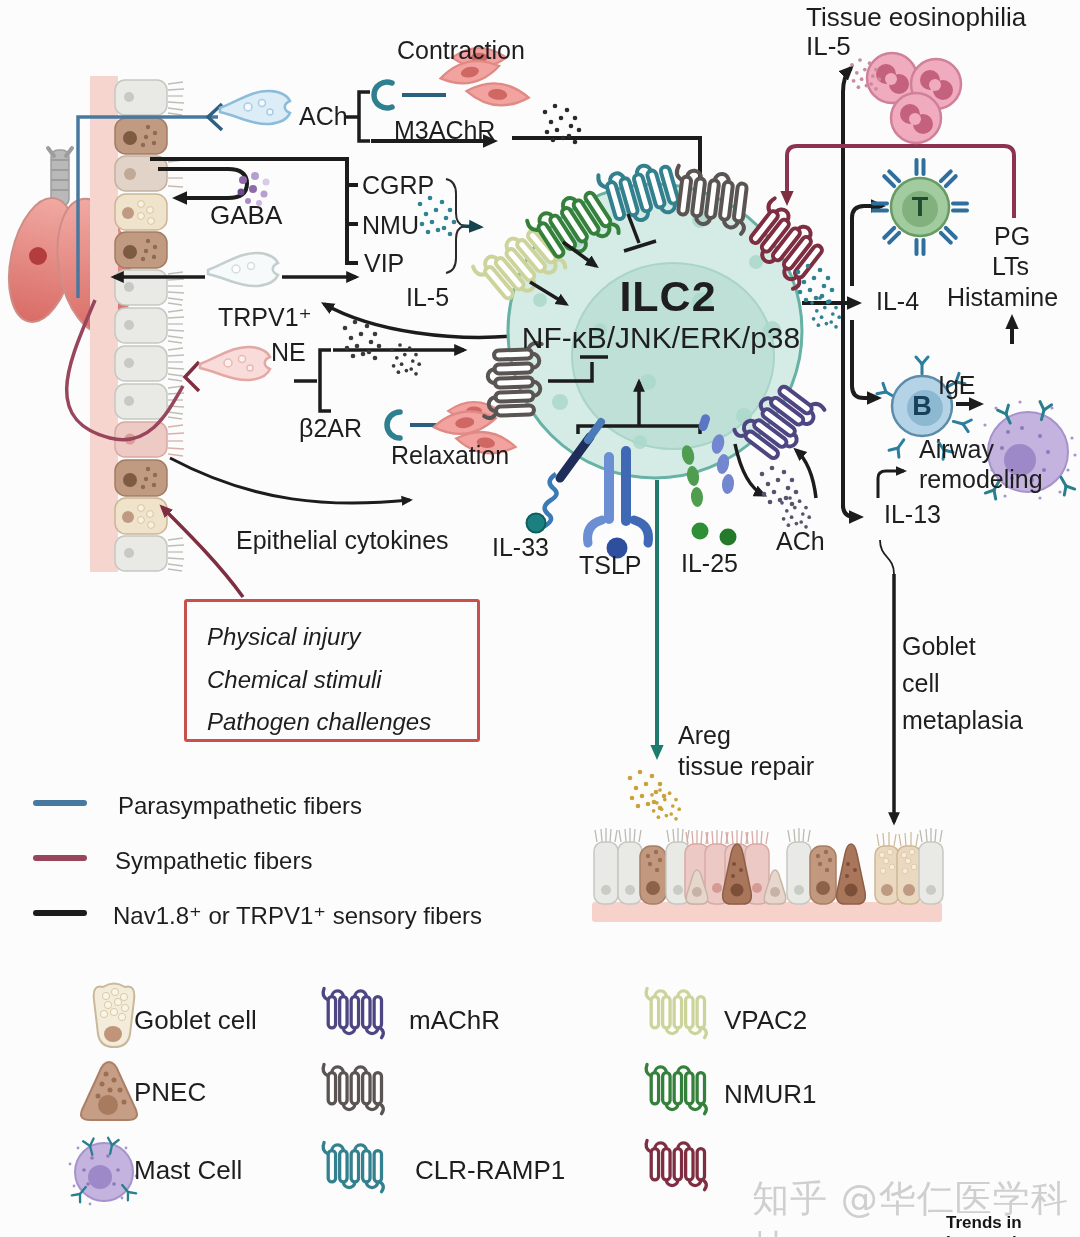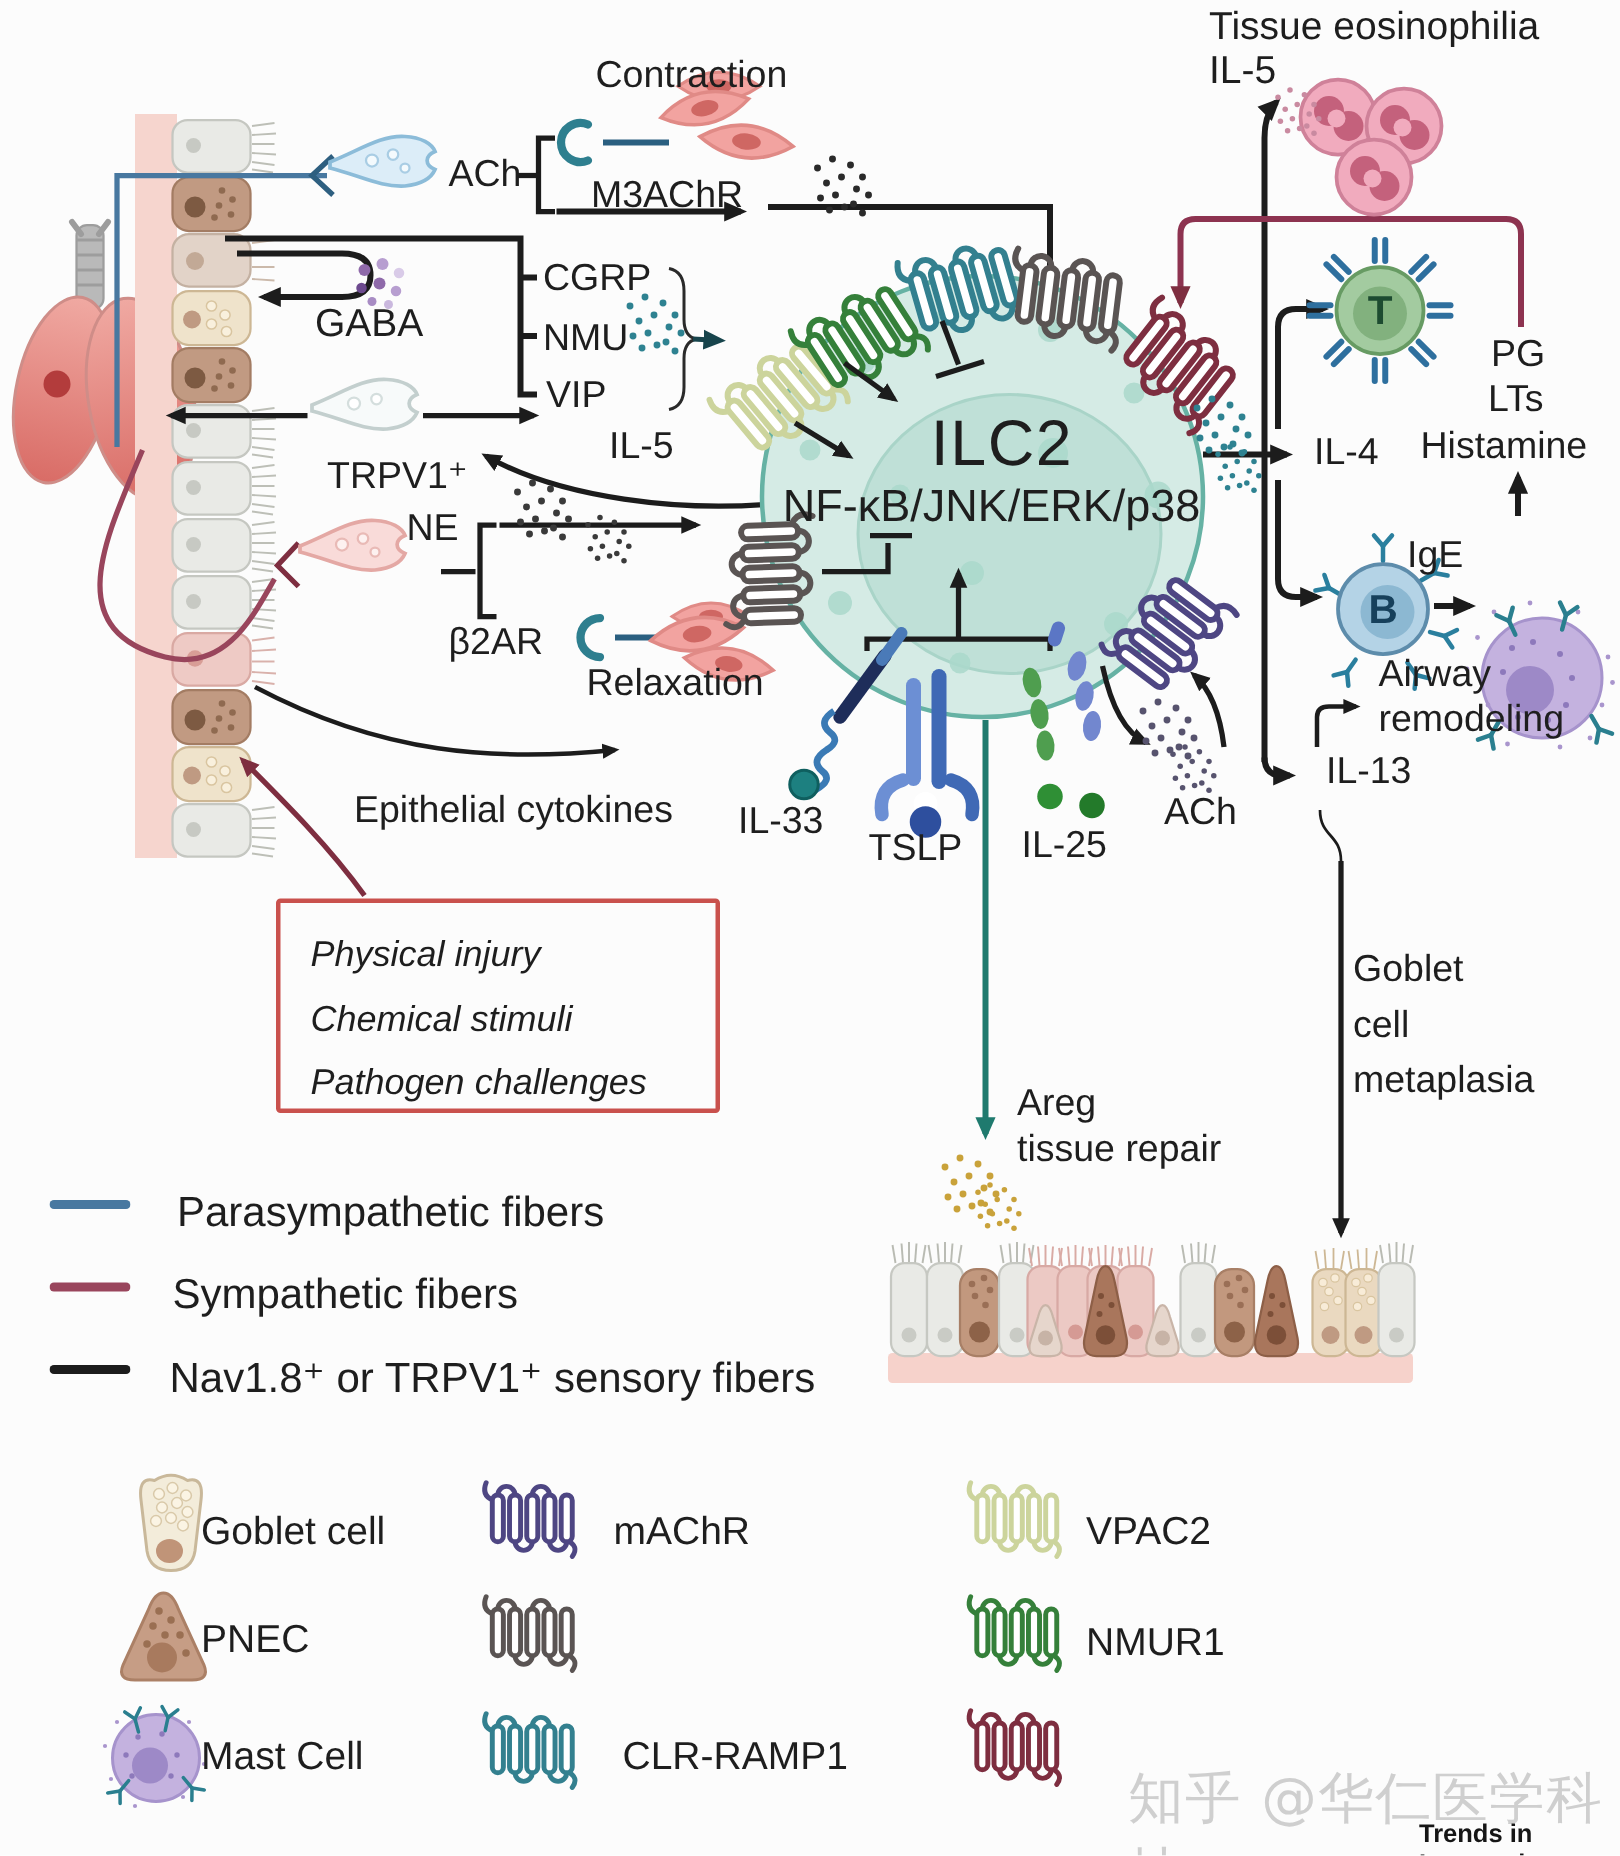--- a/index.html
+++ b/index.html
@@ -2,27 +2,27 @@
 <html><head>
 <meta charset="utf-8">
 <style>
   html,body{margin:0;padding:0;background:#ffffff;}
   #canvas{position:relative;width:1080px;height:1237px;background:#fcfcfc;overflow:hidden;
           font-family:"Liberation Sans","DejaVu Sans",sans-serif;color:#1e1e1e;}
   #art{position:absolute;left:0;top:0;z-index:1;}
   .lb{position:absolute;z-index:3;font-size:25px;line-height:1.12;white-space:nowrap;color:#1e1e1e;}
   .big{font-size:26px;text-align:right;}
   .ctr{transform:translateX(-50%);}
-  .cellname{font-size:43px;font-weight:normal;letter-spacing:1px;}
+  .cellname{font-size:43px;font-weight:bold;letter-spacing:1px;}
   .sig{font-size:30px;}
   .tb{font-size:27px;font-weight:bold;}
   .stimbox{position:absolute;left:184px;top:599px;width:296px;height:143px;z-index:3;
            border:3.5px solid #c9514d;border-radius:3px;box-sizing:border-box;
            padding:14px 0 0 20px;font-size:24px;line-height:1.78;background:transparent;font-style:italic;}
-  .fibrow{position:absolute;z-index:3;font-size:28px;}
+  .fibrow{position:absolute;z-index:3;font-size:24px;}
   .legend-label{position:absolute;z-index:3;font-size:26px;}
   .watermark{position:absolute;left:752px;top:1174px;z-index:4;font-size:37px;color:#cfcfcf;
              letter-spacing:1px;font-family:"DejaVu Sans",sans-serif;}
   .journal{position:absolute;left:946px;top:1213px;z-index:4;font-size:17px;font-weight:bold;color:#151515;}
   .swatch{position:absolute;z-index:3;}
 </style>
 </head>
 <body>
 
 <div id="canvas">
@@ -596,21 +596,21 @@
 <div class="lb cellname ctr" style="left:668px;top:272px">ILC2</div>
 <div class="lb sig ctr" style="left:661px;top:321px">NF-κB/JNK/ERK/p38</div>
 
 <div class="lb" style="left:492px;top:533px">IL-33</div>
 <div class="lb" style="left:579px;top:551px">TSLP</div>
 <div class="lb" style="left:681px;top:549px">IL-25</div>
 
 <div class="lb" style="left:876px;top:287px">IL-4</div>
 <div class="lb tb ctr" style="left:920px;top:192px;color:#1d4b30">T</div>
 <div class="lb tb ctr" style="left:922px;top:391px;color:#16405b">B</div>
-<div class="lb" style="left:938px;top:356px">IgE</div>
+<div class="lb" style="left:938px;top:371px">IgE</div>
 <div class="lb" style="left:994px;top:222px">PG</div>
 <div class="lb" style="left:992px;top:252px">LTs</div>
 <div class="lb" style="left:947px;top:283px">Histamine</div>
 <div class="lb" style="left:919px;top:435px">Airway</div>
 <div class="lb" style="left:919px;top:465px">remodeling</div>
 <div class="lb" style="left:884px;top:500px">IL-13</div>
 <div class="lb" style="left:776px;top:527px">ACh</div>
 <div class="lb" style="left:902px;top:632px">Goblet</div>
 <div class="lb" style="left:902px;top:669px">cell</div>
 <div class="lb" style="left:902px;top:706px">metaplasia</div>

